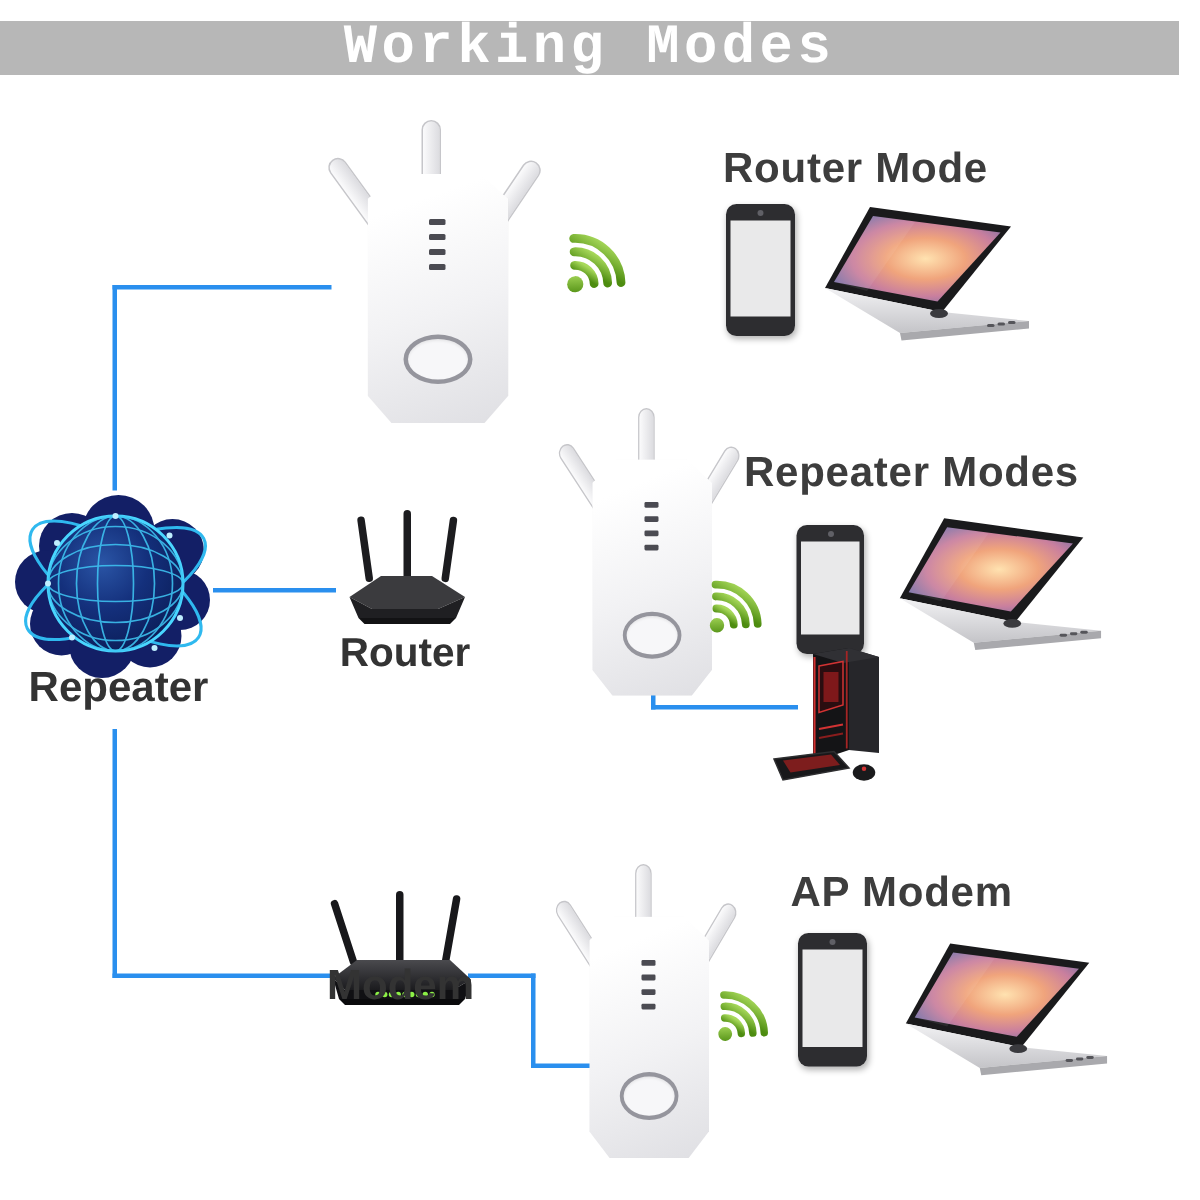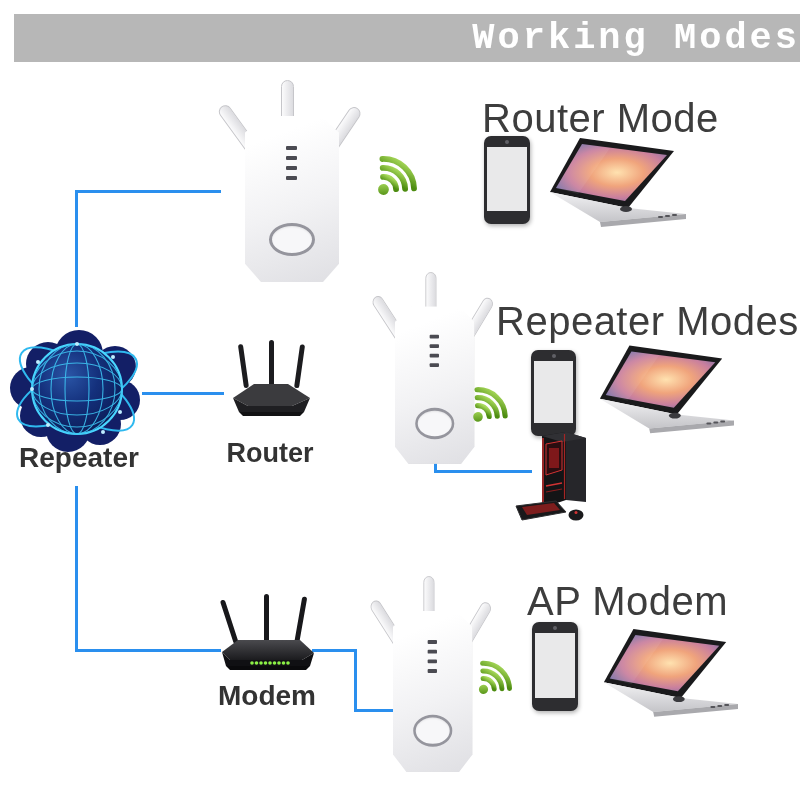--- a/index.html
+++ b/index.html
@@ -2,24 +2,24 @@
 <html style="--line: #2a8fee; --banner: #b7b7b7; --label: #3d3d3d; --wifi-light: #a8d95b; --wifi-dark: #4d8c10;"><head>
 <meta charset="utf-8">
 <style>
   :root{
     --line:#2a8fee; --banner:#b7b7b7; --label:#3d3d3d;
     --wifi-light:#a8d95b; --wifi-dark:#4d8c10;
   }
   *{margin:0;padding:0;box-sizing:border-box}
   html,body{width:800px;height:800px}
   body{position:relative;background:#fff;font-family:"Liberation Sans",sans-serif;overflow:hidden}
-  .banner{position:absolute;left:14px;top:14px;width:786px;height:48px;background:var(--banner);display:flex;align-items:center;justify-content:flex-end;z-index:3}
+  .banner{position:absolute;left:0;top:14px;width:786px;height:36px;background:var(--banner);display:flex;align-items:center;justify-content:center;z-index:3}
   .banner-title{font-family:"Liberation Mono","DejaVu Sans Mono",monospace;font-size:37px;color:#fff;letter-spacing:3px;font-weight:700}
   .line{position:absolute;background:var(--line);z-index:1}
-  .mode-label{position:absolute;font-weight:400;font-size:40px;color:var(--label);z-index:3;white-space:nowrap;letter-spacing:.5px}
+  .mode-label{position:absolute;font-weight:700;font-size:28px;color:var(--label);z-index:3;white-space:nowrap;letter-spacing:.5px}
   .node-label{position:absolute;font-weight:700;font-size:28px;color:#333;text-align:center;z-index:3;white-space:nowrap}
   
   .extender{position:absolute;width:150px;height:205px;z-index:2}
   .ant{position:absolute;background:linear-gradient(90deg,#fbfbfc,#dcdce0);border:1px solid #c6c6ca;border-radius:7px 7px 3px 3px}
   .ant.l{left:18px;top:20px;width:13px;height:68px;transform:rotate(-36deg)}
   .ant.m{left:64px;top:0;width:13px;height:56px}
   .ant.r{left:114px;top:22px;width:13px;height:72px;transform:rotate(34deg)}
   .ext-body{position:absolute;left:28px;top:36px;width:94px;height:166px;
     background:linear-gradient(160deg,#ffffff 15%,#f2f2f4 55%,#dfdfe3 100%);
     clip-path:polygon(21% 0,79% 0,100% 10%,100% 89%,83% 100%,17% 100%,0 89%,0 10%);
@@ -189,26 +189,26 @@
 <div class="line" style="left:434px;top:470px;width:98px;height:3px"></div>
 
 <svg class="devsvg" style="left:8px;top:322px" width="142" height="136" viewBox="0 0 142 136">
     <use href="#sym-globe"></use>
   </svg>
 <div class="node-label" style="left:8px;top:442px;width:142px">Repeater</div>
 
 <svg class="devsvg" style="left:224px;top:338px" width="94" height="84" viewBox="0 0 94 84">
     <use href="#sym-router"></use>
   </svg>
-<div class="node-label" style="left:220px;top:438px;width:100px;font-size:27px">Router</div>
+<div class="node-label" style="left:220px;top:420px;width:100px;font-size:27px">Router</div>
 
 <svg class="devsvg" style="left:216px;top:590px" width="104" height="92" viewBox="0 0 104 92">
     <use href="#sym-modem"></use>
   </svg>
-<div class="node-label" style="left:212px;top:680px;width:110px">Modem</div>
+<div class="node-label" style="left:212px;top:641px;width:110px">Modem</div>
 
 <div class="extender" style="left:217px;top:80px">
   <div class="ant l"></div>
   <div class="ant m"></div>
   <div class="ant r"></div>
   <div class="ext-body">
     <div class="leds">
         <i></i>
         <i></i>
         <i></i>

